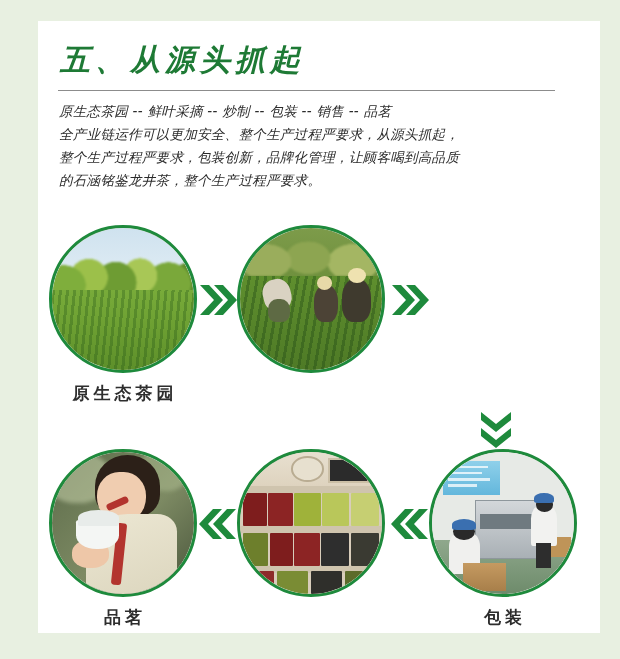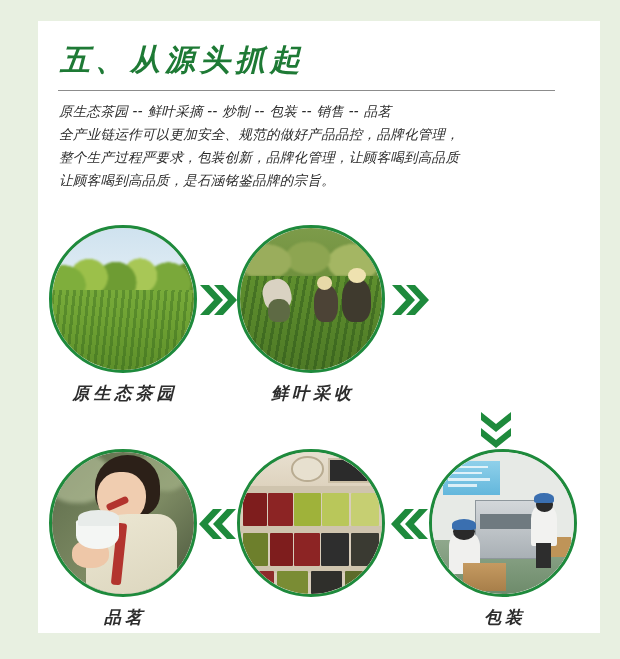--- a/index.html
+++ b/index.html
@@ -66,21 +66,20 @@
     white-space: nowrap;
     font-style: italic;
   }
 
   
   .flow-row {
     position: absolute;
     left: 0;
     width: 452px;
     height: 200px;
-    font-style: italic;
   }
   .row-1 { top: 204px; }
   .row-2 { top: 428px; }
 
   .node {
     position: absolute;
     width: 154px;
     text-align: center;
   }
   .node-0 { left: 8px; }
@@ -284,23 +283,23 @@
 <body>
 
 <div class="page">
   <div class="card">
 
     <div class="section-title">五、从源头抓起</div>
     <div class="title-rule"></div>
 
     <div class="body-copy">
       <div class="line">原生态茶园 -- 鲜叶采摘 -- 炒制 -- 包装 -- 销售 -- 品茗</div>
-      <div class="line">全产业链运作可以更加安全、规范的做好产品品控，品牌化管理，</div>
+      <div class="line">全产业链运作可以更加安全、整个生产过程严要求，从源头抓起，</div>
       <div class="line">整个生产过程严要求，包装创新，品牌化管理，让顾客喝到高品质</div>
-      <div class="line">让顾客喝到高品质，是石涵铭鉴品牌的宗旨。</div>
+      <div class="line">的石涵铭鉴龙井茶，整个生产过程严要求。</div>
     </div>
 
     <div class="flow-row row-1">
 
       <div class="node node-0">
         <div class="circle">
           <div class="photo">
             <div class="ph">
               <div class="garden-sky"></div>
               <div class="garden-trees"></div>
@@ -327,21 +326,20 @@
               <div class="pick-field"></div>
               <div class="worker w1"></div>
               <div class="worker w1b"></div>
               <div class="worker w2"></div>
               <div class="worker w2h"></div>
               <div class="worker w3"></div>
               <div class="worker w3h"></div>
             </div>
           </div>
         </div>
-        <div class="caption">鲜叶采收</div>
       </div>
 
       <div class="chev chev-r1b">
         <svg width="40" height="34" viewBox="0 0 40 34" aria-hidden="true">
           <path d="M2 2 L16 17 L2 32 L11 32 L25 17 L11 2 Z" fill="#1e8a3c"></path>
           <path d="M16 2 L30 17 L16 32 L25 32 L39 17 L25 2 Z" fill="#1e8a3c"></path>
         </svg>
       </div>
 
     </div>

